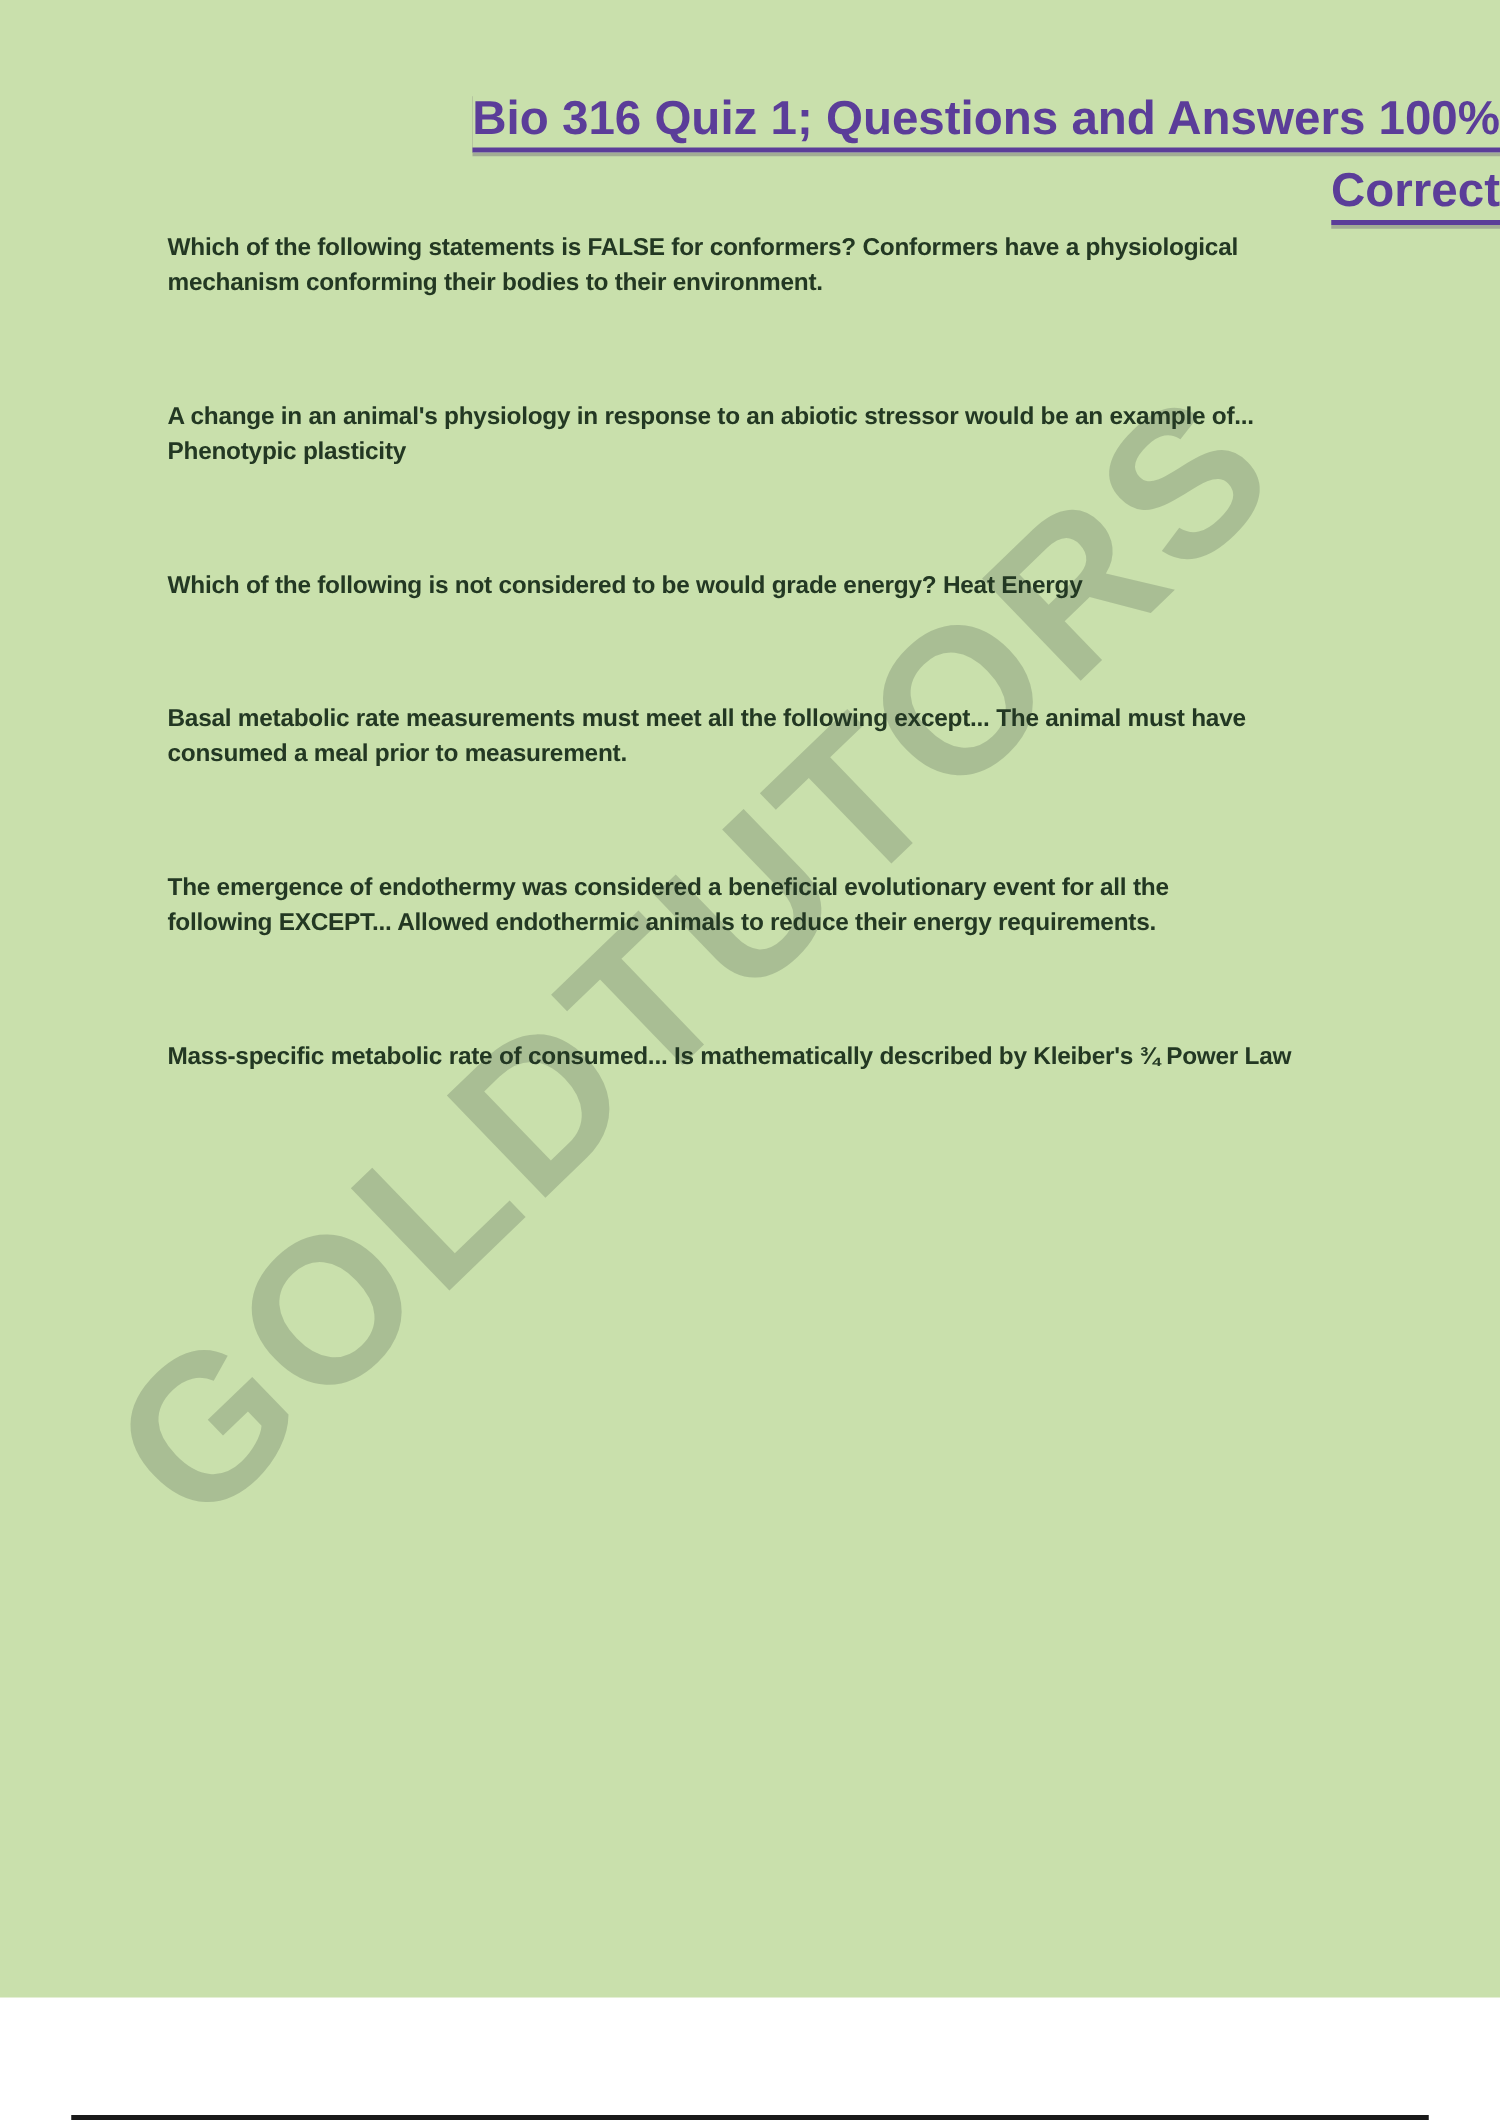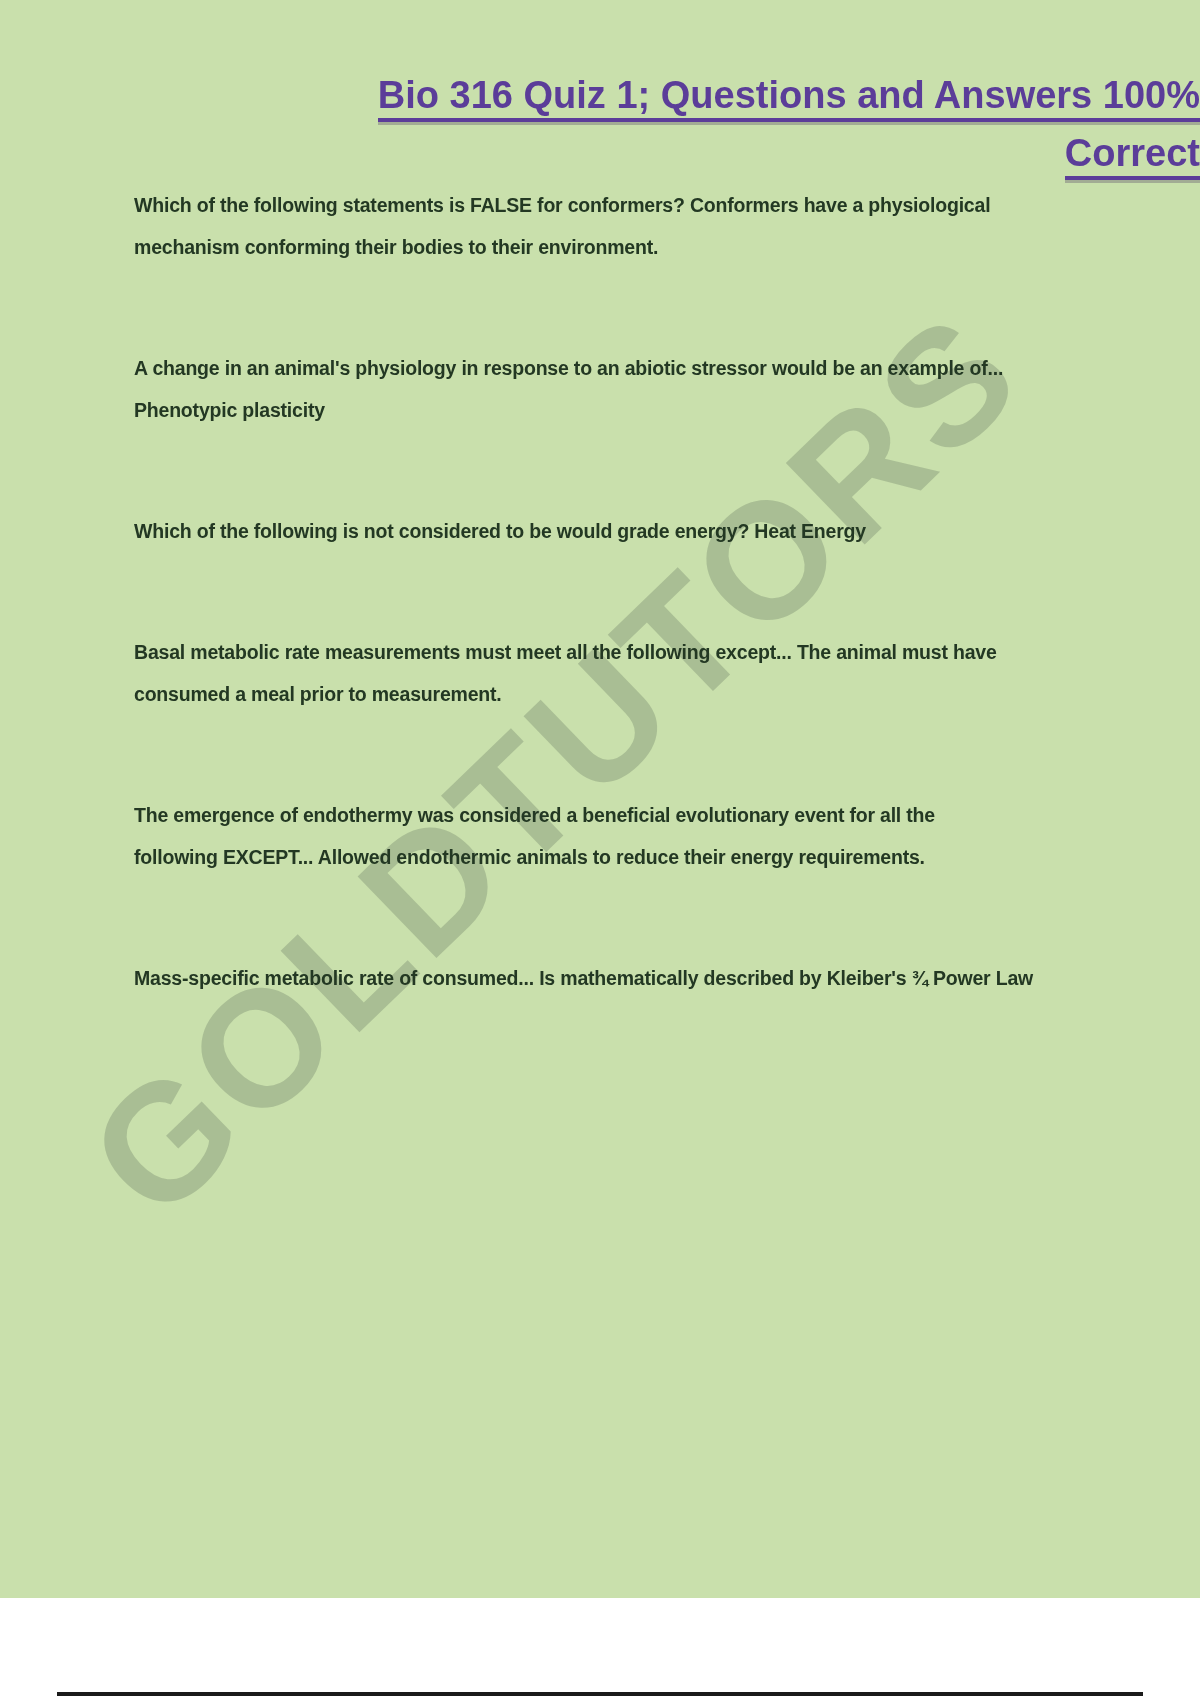--- a/index.html
+++ b/index.html
@@ -57,21 +57,21 @@
   }
   .content {
     position: relative;
     margin-top: 2px;
     margin-left: 134px;
     width: 1020px;
   }
   .qa {
     margin: 0 0 79px 0;
     font-size: 19.5px;
-    line-height: 42px;
+    line-height: 28px;
     font-weight: bold;
     letter-spacing: -0.2px;
     color: #233823;
     white-space: pre-line;
   }
   .bottom-rule {
     position: absolute;
     left: 57px;
     top: 1692px;
     width: 1086px;

